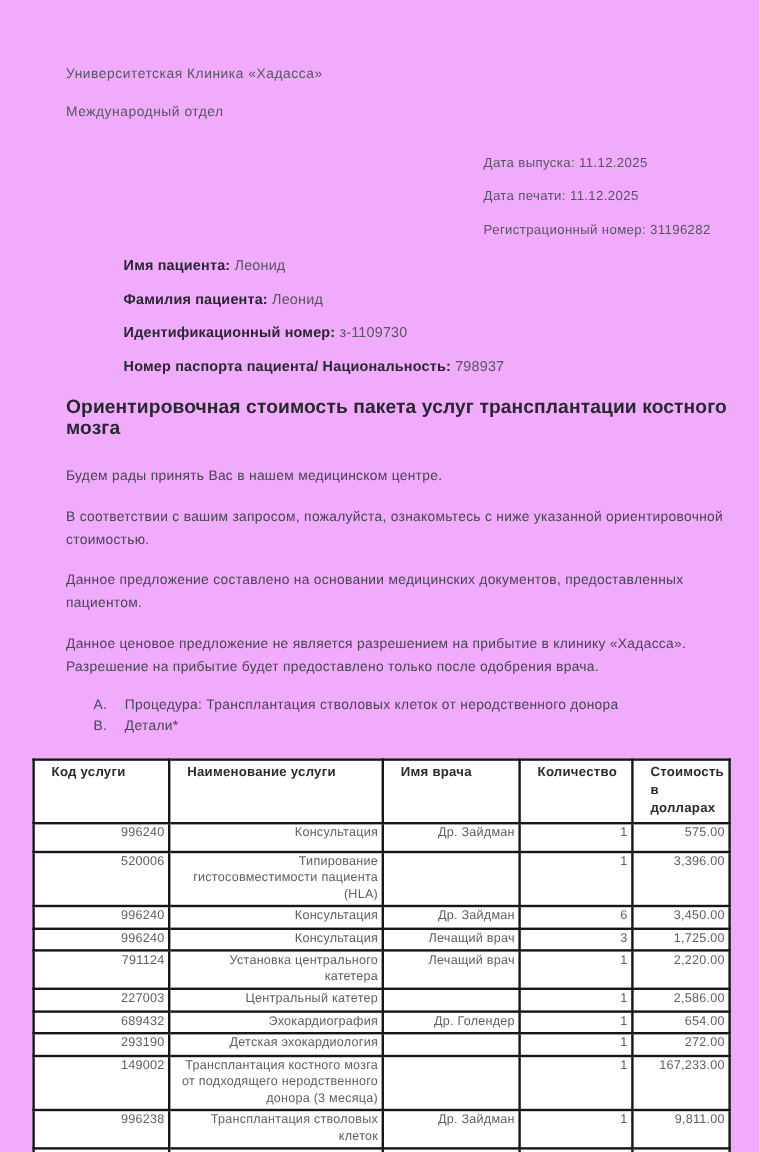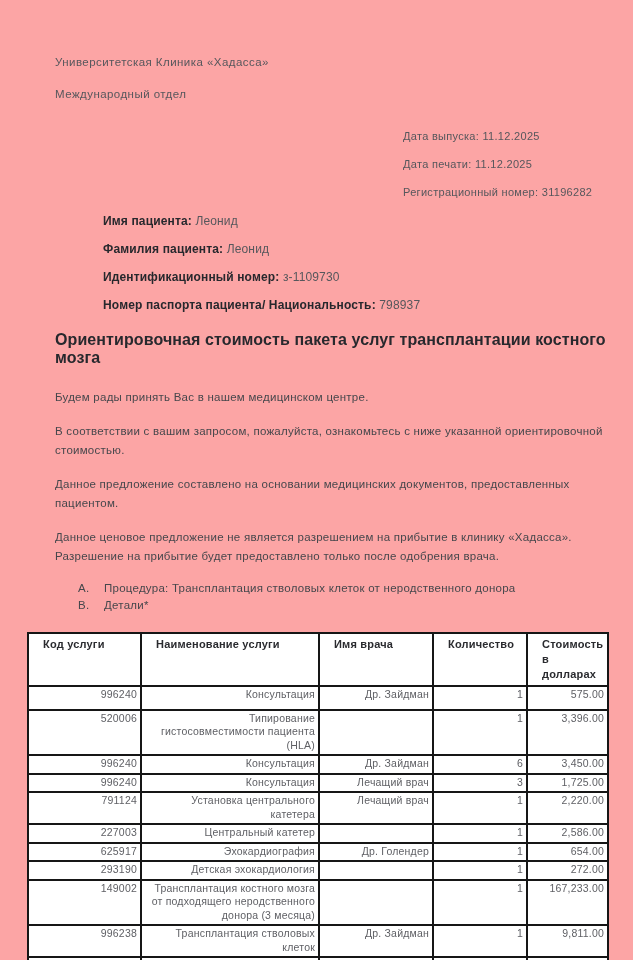--- a/index.html
+++ b/index.html
@@ -2,21 +2,21 @@
 <html><head>
 <meta charset="utf-8">
 <style>
   html,body{margin:0;padding:0;background:#ffffff;}
   body{
     width:633px;height:960px;overflow:hidden;
     font-family:"Liberation Sans","DejaVu Sans",sans-serif;
   }
   .page{
     box-sizing:border-box;width:633px;height:960px;
-    padding:56px 26px 0 55px;background:#fca5a5;
+    padding:56px 26px 0 55px;background:#f0abfc;
   }
   .clinic-line{
     font-size:11.5px;color:#56575c;letter-spacing:.45px;
     margin:0 0 20px 0;
   }
   .meta-block{margin:30px 0 0 348px;}
   .meta-line{
     font-size:11px;color:#56575c;letter-spacing:.3px;
     margin:0 0 16px 0;white-space:nowrap;
   }
@@ -165,21 +165,21 @@
           <td>2,220.00</td>
         </tr>
         <tr>
           <td>227003</td>
           <td>Центральный катетер</td>
           <td></td>
           <td>1</td>
           <td>2,586.00</td>
         </tr>
         <tr>
-          <td>625917</td>
+          <td>689432</td>
           <td>Эхокардиография</td>
           <td>Др. Голендер</td>
           <td>1</td>
           <td>654.00</td>
         </tr>
         <tr>
           <td>293190</td>
           <td>Детская эхокардиология</td>
           <td></td>
           <td>1</td>

